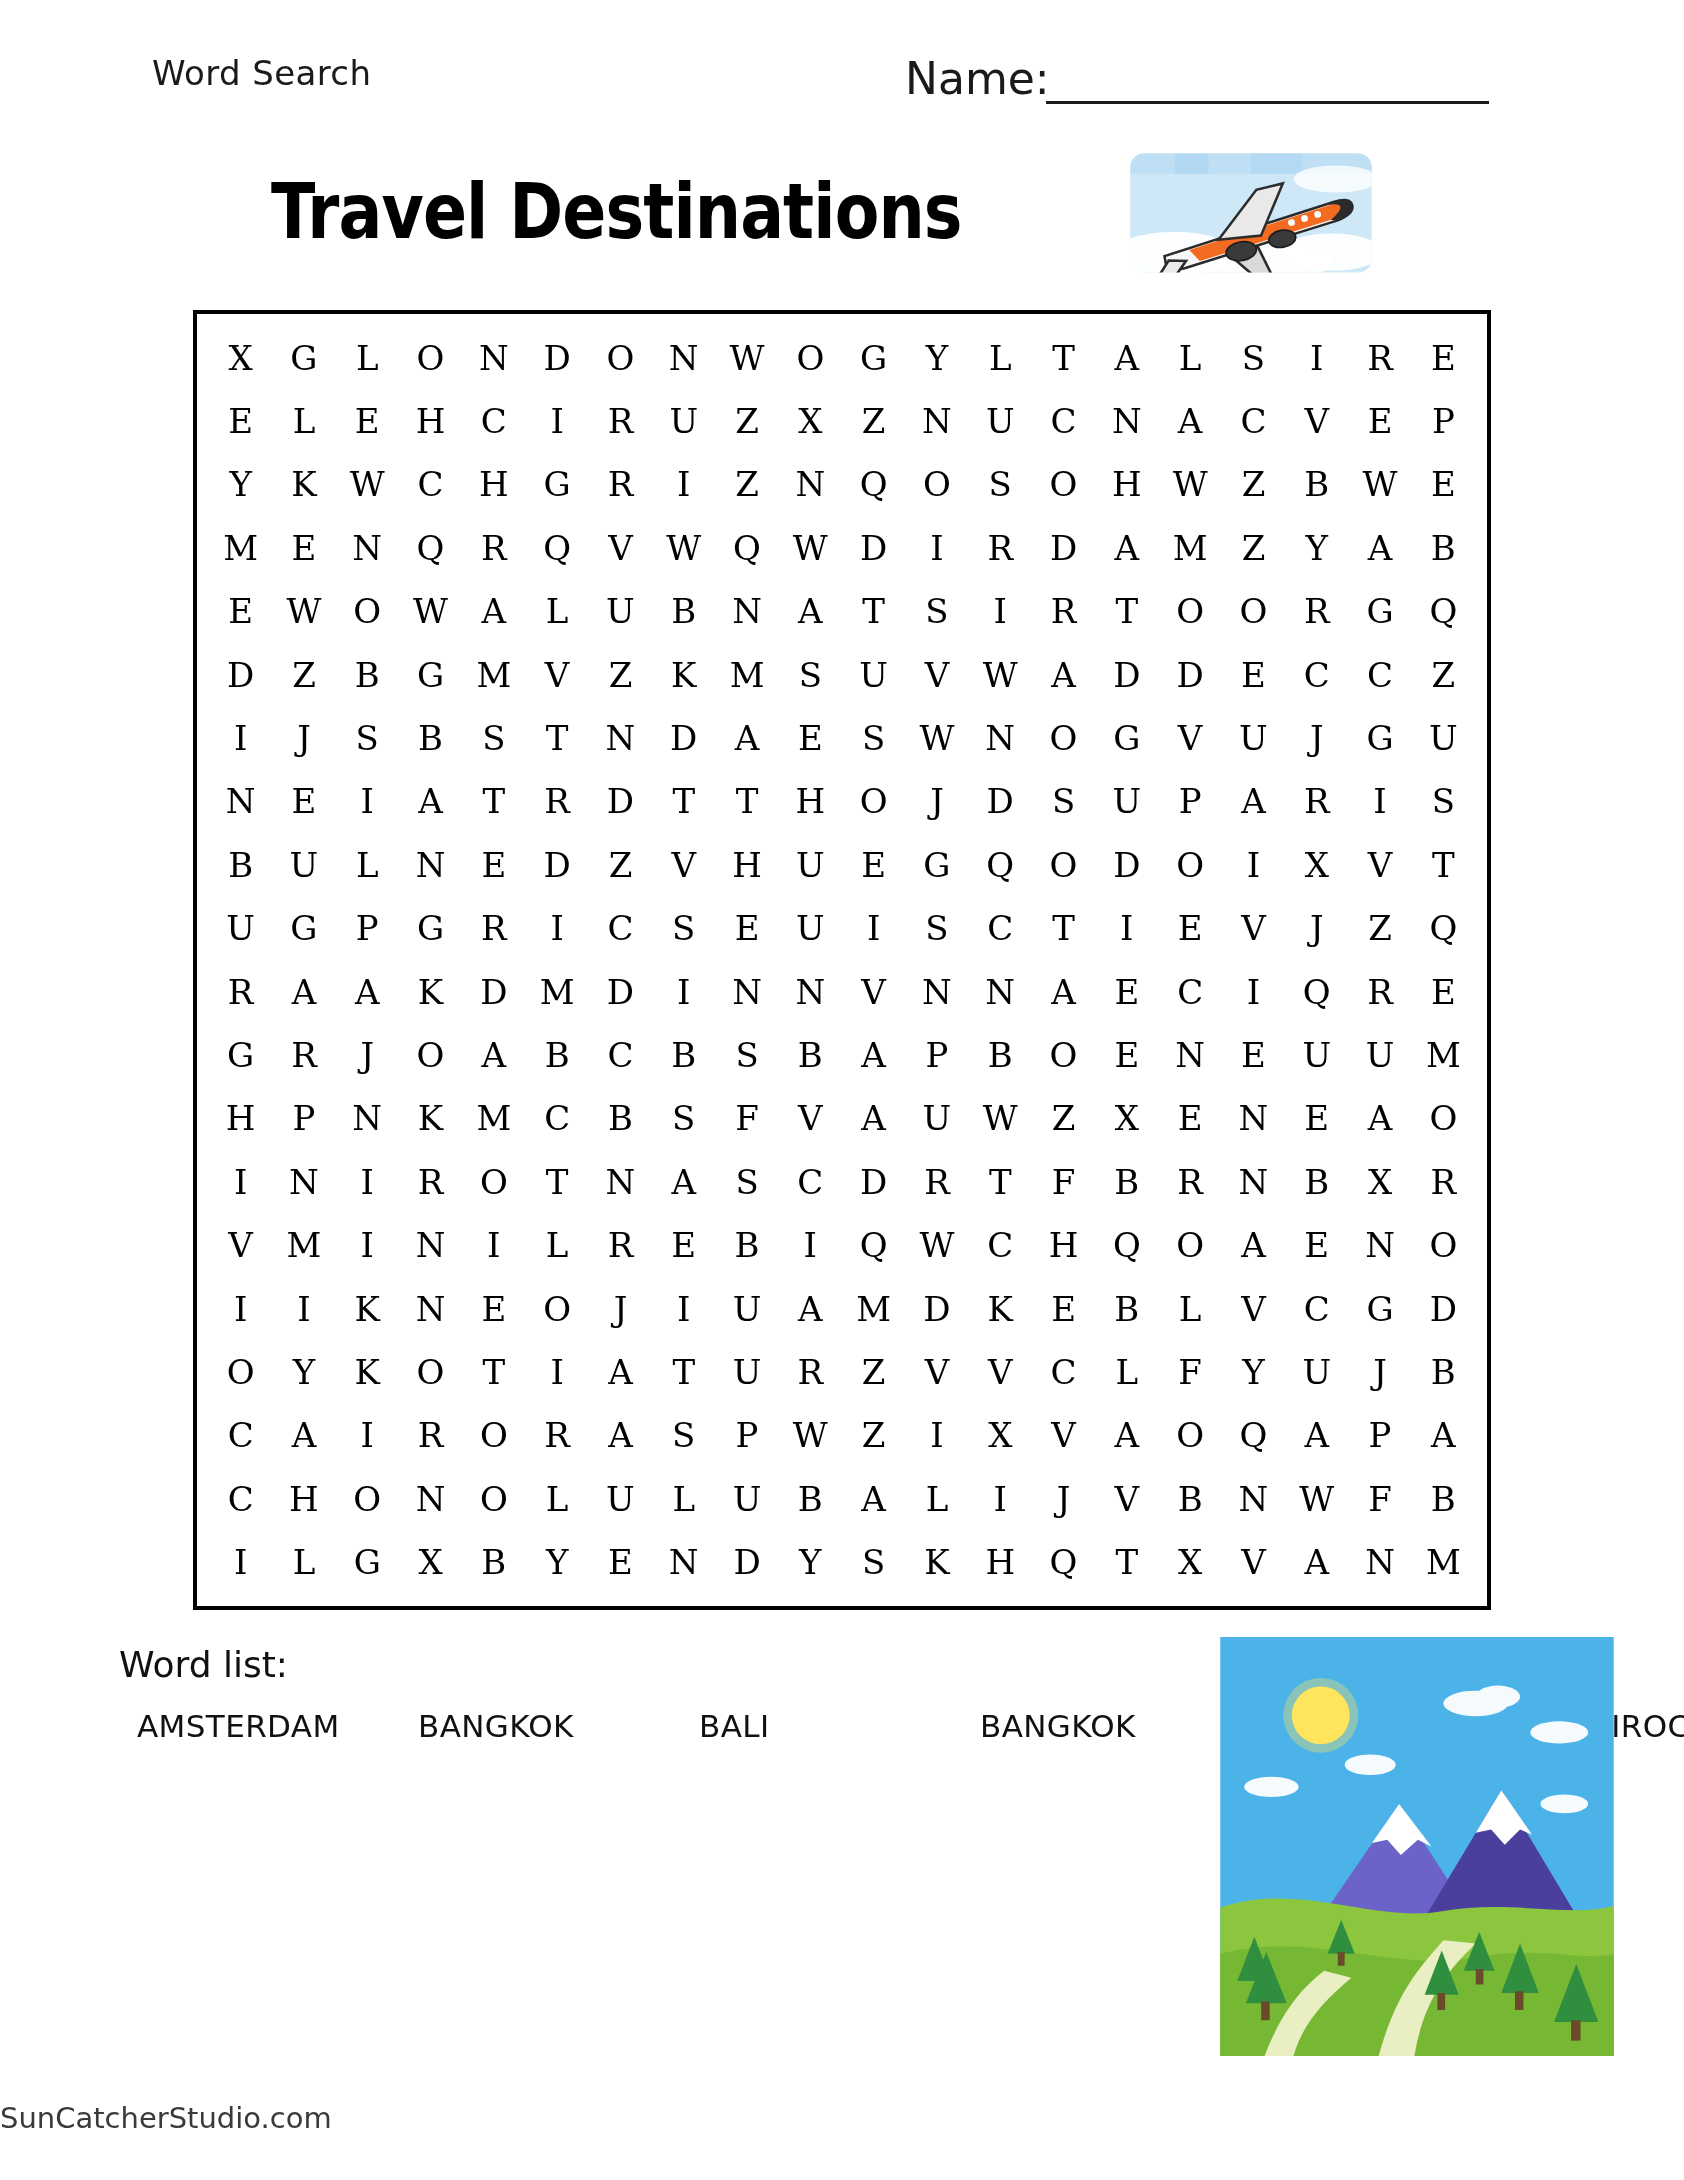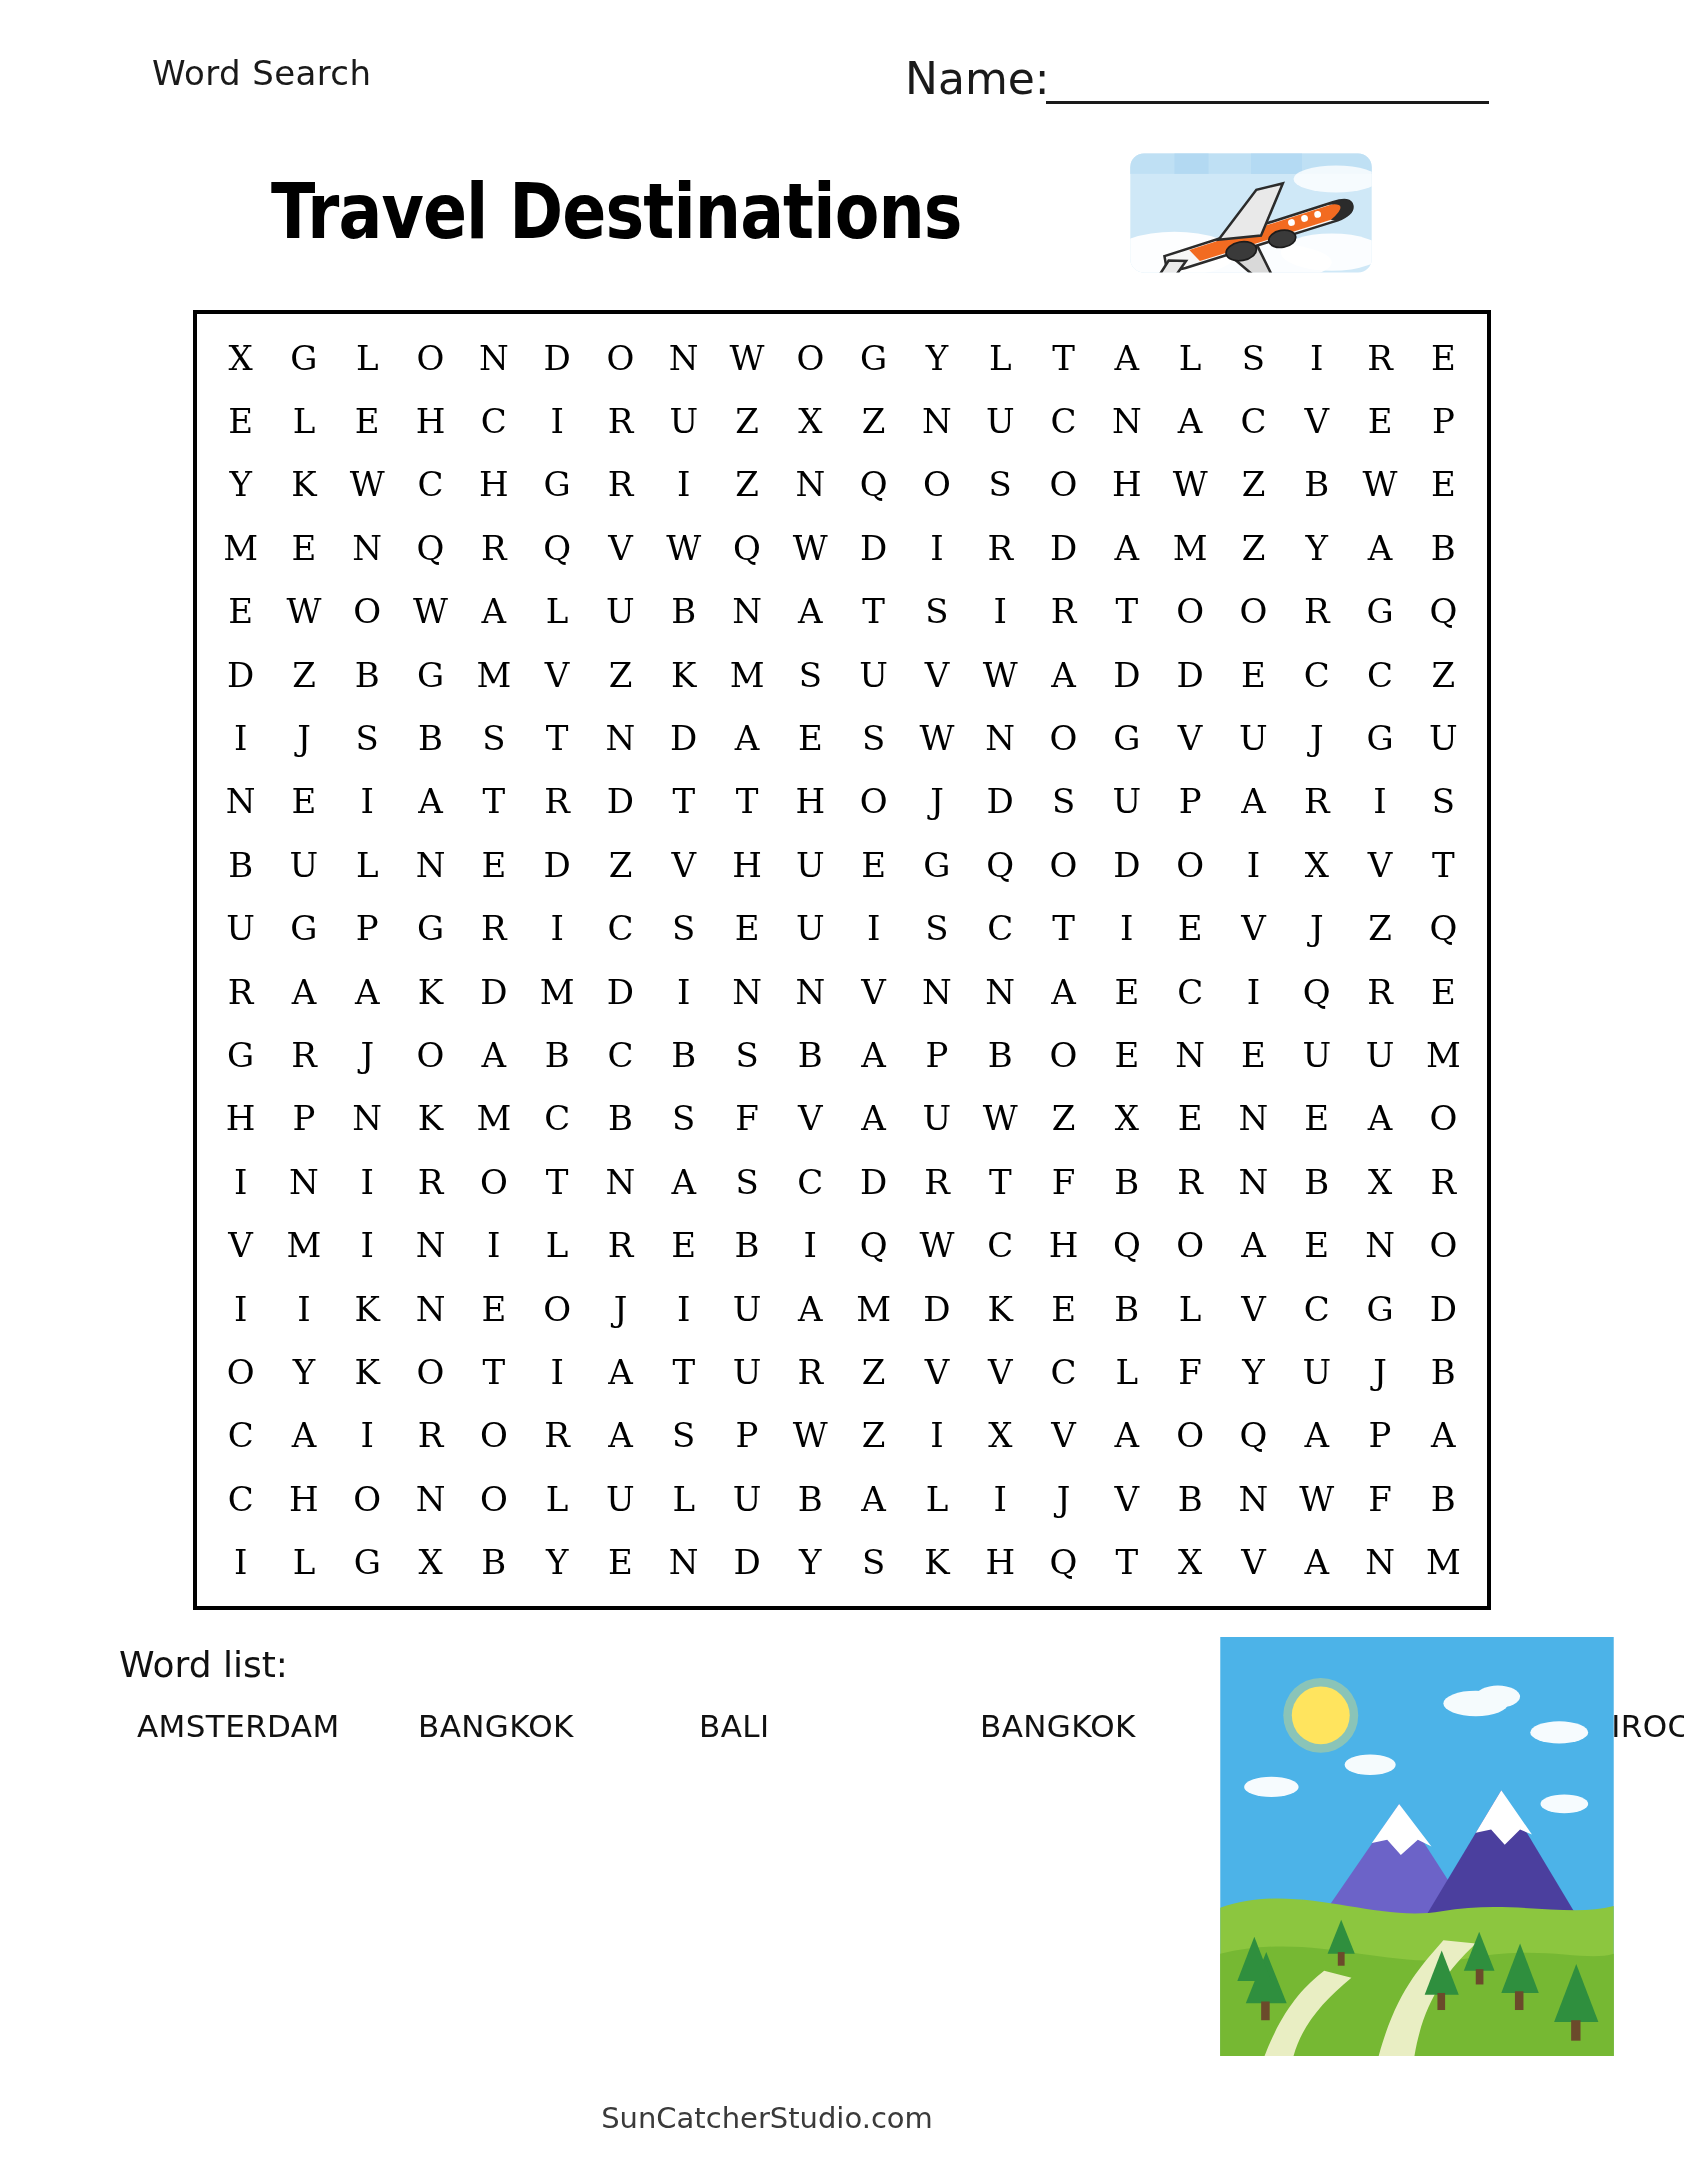--- a/index.html
+++ b/index.html
@@ -124,21 +124,20 @@
     width: 394px;
     height: 419px;
     overflow: hidden;
   }
 
   
   .footer {
     position: absolute;
     left: 0; top: 2101px;
     width: 1534px;
-    text-align: center;
     font-size: 29px;
     color: #3a3a3a;
   }
 </style>
 </head>
 <body>
 
 <div class="page">
 
   <div class="ws-label">Word Search</div>

